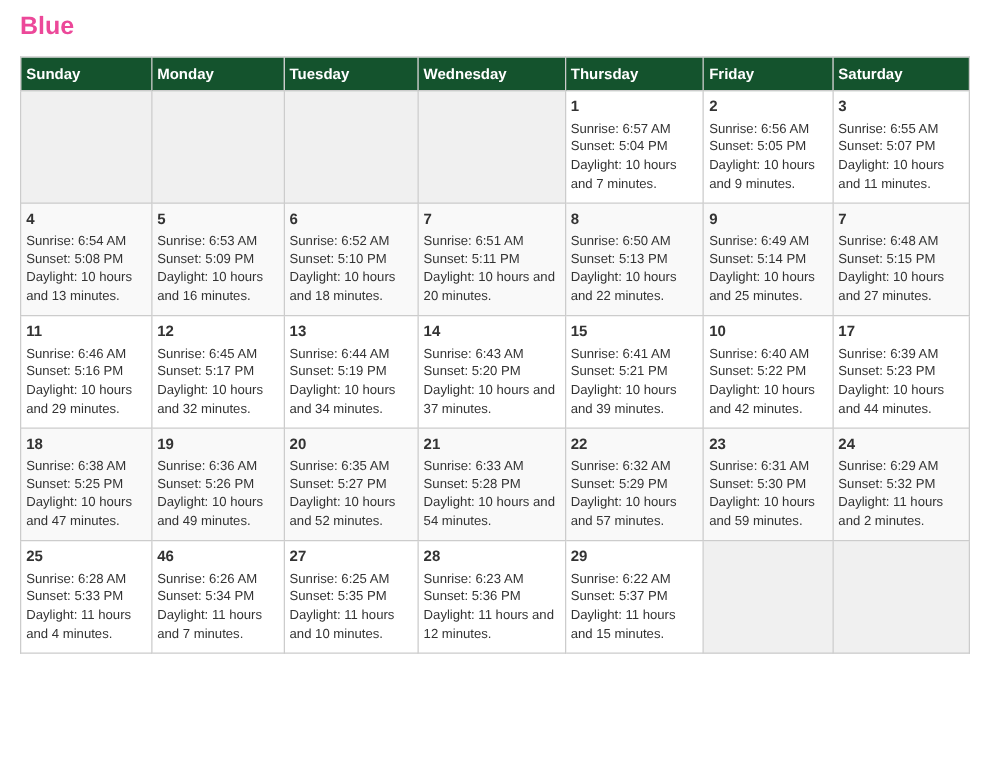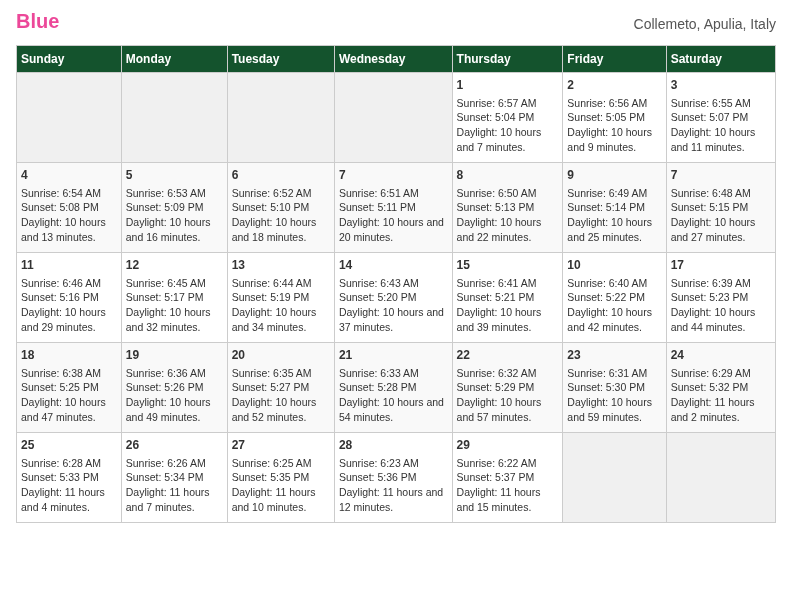--- a/index.html
+++ b/index.html
@@ -74,21 +74,20 @@
 </head>
 <body>
 
 <div class="header">
   <div class="logo">
     <div style="display:flex;flex-direction:column;align-items:flex-start;">
       <span style="font-size:20px;font-weight:bold;color:#ec4899;margin-top:-6px;margin-left:0;">Blue</span>
     </div>
   </div>
   <div class="title-block">
-    <div class="subtitle">Collemeto, Apulia, Italy</div>
   </div>
 </div>
 
 <table>
   <thead>
     <tr>
     <th>Sunday</th>
         <th>Monday</th>
         <th>Tuesday</th>
         <th>Wednesday</th>
@@ -129,21 +128,21 @@
         <td><span class="day-num">18</span><span>Sunrise: 6:38 AM</span><br><span>Sunset: 5:25 PM</span><br><span>Daylight: 10 hours and 47 minutes.</span></td>
         <td><span class="day-num">19</span><span>Sunrise: 6:36 AM</span><br><span>Sunset: 5:26 PM</span><br><span>Daylight: 10 hours and 49 minutes.</span></td>
         <td><span class="day-num">20</span><span>Sunrise: 6:35 AM</span><br><span>Sunset: 5:27 PM</span><br><span>Daylight: 10 hours and 52 minutes.</span></td>
         <td><span class="day-num">21</span><span>Sunrise: 6:33 AM</span><br><span>Sunset: 5:28 PM</span><br><span>Daylight: 10 hours and 54 minutes.</span></td>
         <td><span class="day-num">22</span><span>Sunrise: 6:32 AM</span><br><span>Sunset: 5:29 PM</span><br><span>Daylight: 10 hours and 57 minutes.</span></td>
         <td><span class="day-num">23</span><span>Sunrise: 6:31 AM</span><br><span>Sunset: 5:30 PM</span><br><span>Daylight: 10 hours and 59 minutes.</span></td>
         <td><span class="day-num">24</span><span>Sunrise: 6:29 AM</span><br><span>Sunset: 5:32 PM</span><br><span>Daylight: 11 hours and 2 minutes.</span></td>
       </tr>
       <tr>
         <td><span class="day-num">25</span><span>Sunrise: 6:28 AM</span><br><span>Sunset: 5:33 PM</span><br><span>Daylight: 11 hours and 4 minutes.</span></td>
-        <td><span class="day-num">26</span><span>Sunrise: 6:26 AM</span><br><span>Sunset: 5:34 PM</span><br><span>Daylight: 11 hours and 7 minutes.</span></td>
+        <td><span class="day-num">46</span><span>Sunrise: 6:26 AM</span><br><span>Sunset: 5:34 PM</span><br><span>Daylight: 11 hours and 7 minutes.</span></td>
         <td><span class="day-num">27</span><span>Sunrise: 6:25 AM</span><br><span>Sunset: 5:35 PM</span><br><span>Daylight: 11 hours and 10 minutes.</span></td>
         <td><span class="day-num">28</span><span>Sunrise: 6:23 AM</span><br><span>Sunset: 5:36 PM</span><br><span>Daylight: 11 hours and 12 minutes.</span></td>
         <td><span class="day-num">29</span><span>Sunrise: 6:22 AM</span><br><span>Sunset: 5:37 PM</span><br><span>Daylight: 11 hours and 15 minutes.</span></td>
         <td class="empty-cell"></td>
         <td class="empty-cell"></td>
       </tr>
     </tbody>
 </table>
 
 </body></html>

